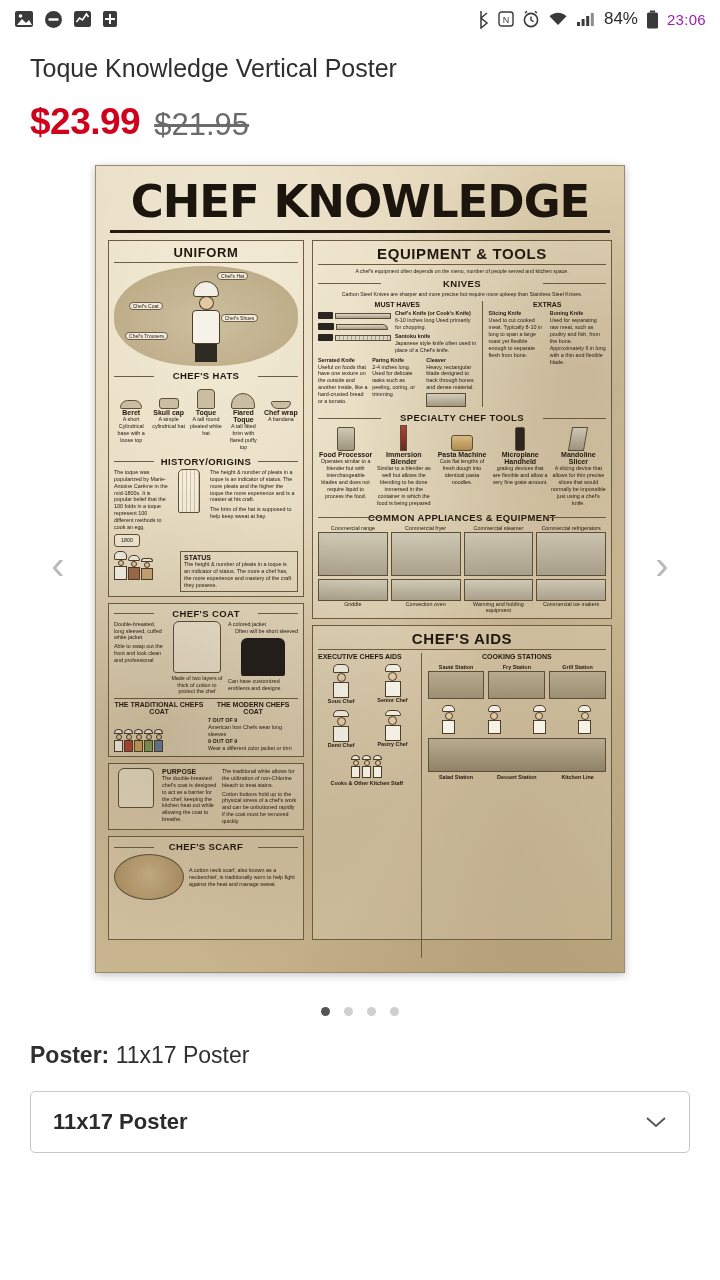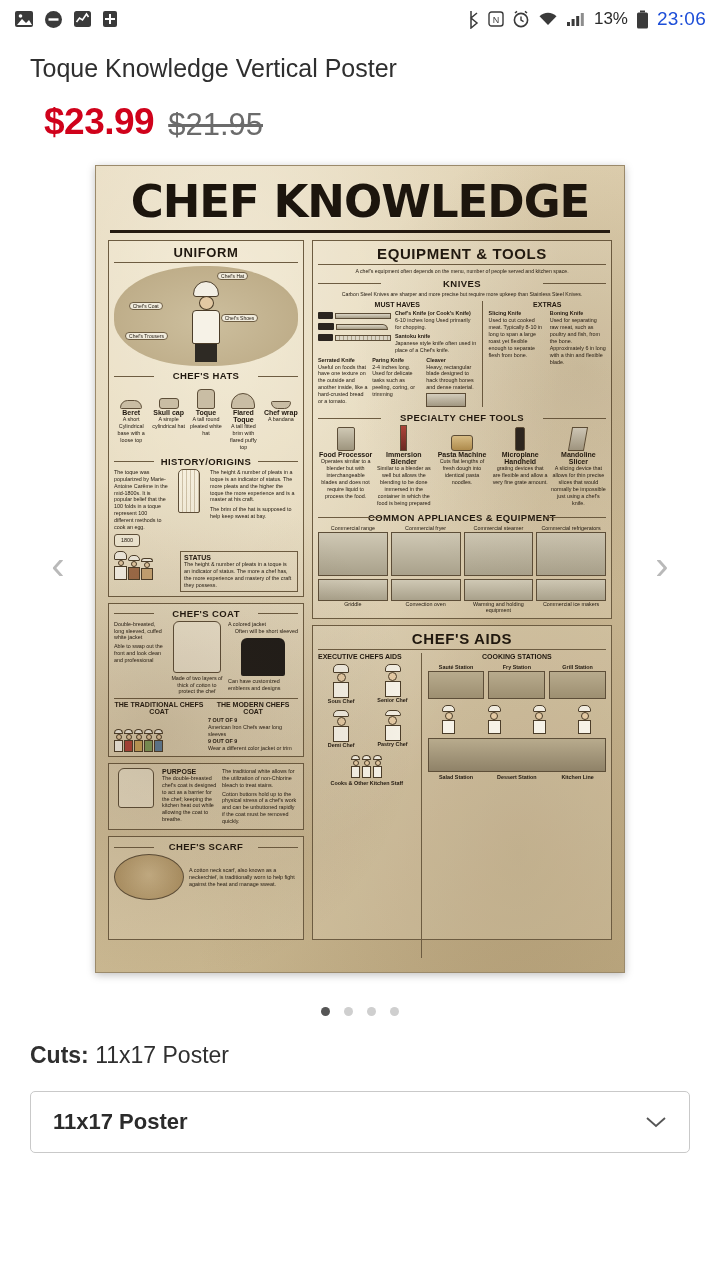--- a/index.html
+++ b/index.html
@@ -15,34 +15,34 @@
     height: 38px;
     display: flex;
     align-items: center;
     padding: 0 14px;
     background: #ffffff;
     color: #3a3a3a;
   }
   .sb-left { display: flex; align-items: center; gap: 10px; }
   .sb-right { margin-left: auto; display: flex; align-items: center; gap: 8px; }
   .sb-icon { display: inline-flex; align-items: center; justify-content: center; }
-  .sb-time { font-size: 19px; color: #1d4ed8; letter-spacing: .3px; }
+  .sb-time { font-size: 15px; color: #a21caf; letter-spacing: .3px; }
   .sb-batt { font-size: 17px; color: #2b2b2b; }
 
   
   .title {
     padding: 16px 30px 4px 30px;
     font-size: 25px;
     color: #2f2f2f;
     font-weight: 400;
   }
 
   
   .pricerow {
-    padding: 14px 30px 10px 44px;
+    padding: 14px 30px 10px 30px;
     display: flex;
     align-items: flex-end;
     gap: 14px;
   }
   .price-now {
     font-size: 37px;
     font-weight: bold;
     color: #d0021b;
     letter-spacing: -.5px;
   }
@@ -283,21 +283,21 @@
         </svg>
     </span>
     <span class="sb-icon">
       <svg width="20" height="16" viewBox="0 0 20 16">
           <rect x="1" y="11" width="3" height="4" fill="#3a3a3a"></rect>
           <rect x="5.6" y="8" width="3" height="7" fill="#3a3a3a"></rect>
           <rect x="10.2" y="5" width="3" height="10" fill="#3a3a3a"></rect>
           <rect x="14.8" y="2" width="3" height="13" fill="#8d8d8d"></rect>
         </svg>
     </span>
-    <span class="sb-batt">13%</span>
+    <span class="sb-batt">84%</span>
     <span class="sb-icon">
       <svg width="13" height="19" viewBox="0 0 13 19">
           <rect x="4" y="0.5" width="5" height="2" fill="#3a3a3a"></rect>
           <rect x="1" y="2.5" width="11" height="16" rx="1.5" fill="#3a3a3a"></rect>
         </svg>
     </span>
     <span class="sb-time">23:06</span>
   </div>
 </div>
 
@@ -760,21 +760,21 @@
 </div>
 
 <div class="dots">
   <div class="dot active"></div>
   <div class="dot"></div>
   <div class="dot"></div>
   <div class="dot"></div>
 </div>
 
 <div class="style-row">
-  <span class="b">Cuts:</span>
+  <span class="b">Poster:</span>
   <span>11x17 Poster</span>
 </div>
 
 <div class="select">
   <span>11x17 Poster</span>
   <span class="chev">
     <svg width="22" height="14" viewBox="0 0 22 14">
         <path d="M2 3l9 8 9-8" stroke="#555" stroke-width="1.8" fill="none"></path>
       </svg>
   </span>

